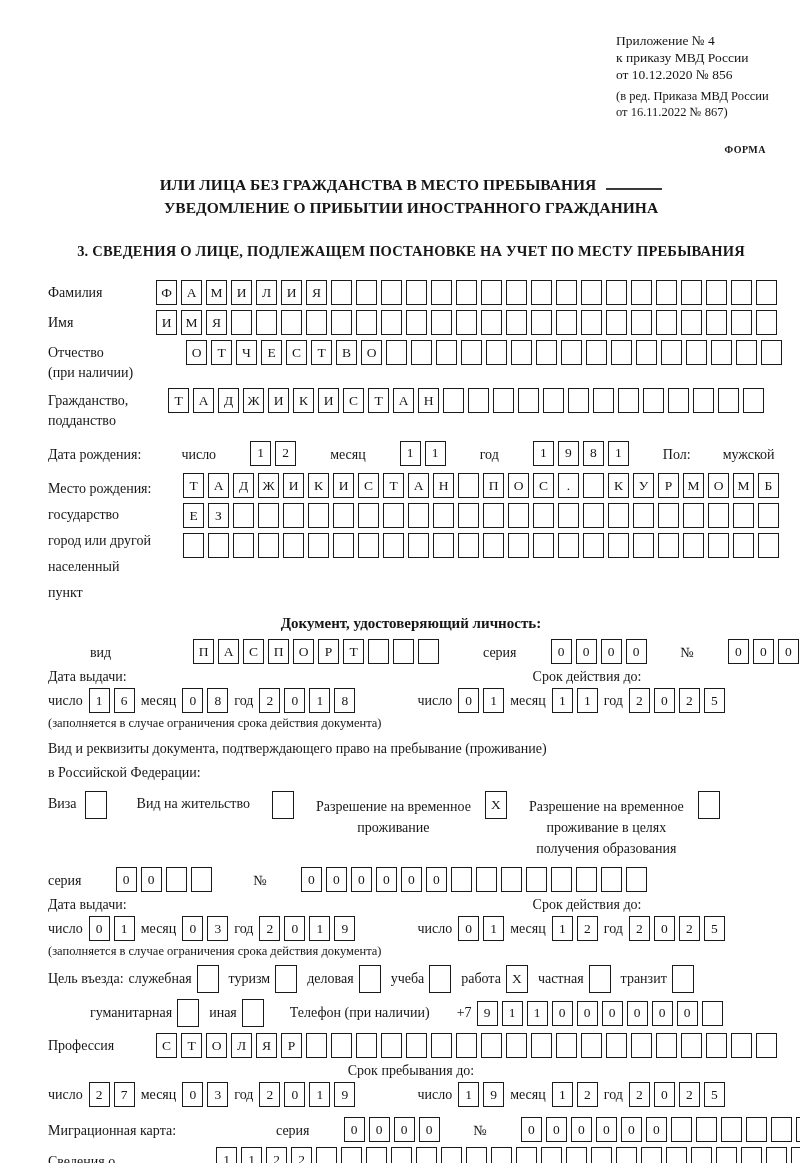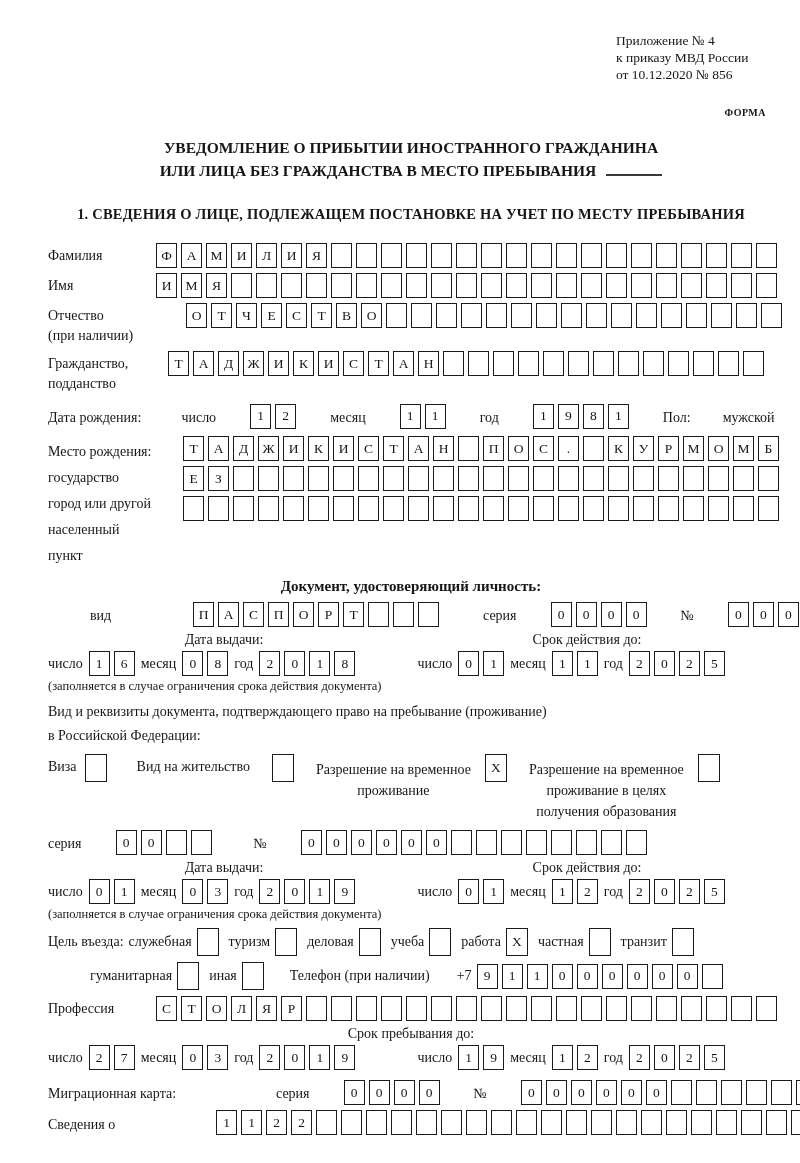--- a/index.html
+++ b/index.html
@@ -23,21 +23,21 @@
 
   .frow{display:flex;align-items:flex-start;margin-bottom:5px;font-size:14px;gap:28px;}
   .flabel{flex:none;line-height:20px;padding-top:3px;}
   .w80{width:80px;} .w110{width:110px;} .w92{width:92px;} .w107{width:107px;} .w75{width:75px;margin-left:40px;}
   .stack .cells{margin-bottom:5px;display:flex;}
   .lbl{flex:none;padding:3px 6px 0 6px;line-height:20px;}
   .lbl-first{padding-left:0;}
 
   
   .dhdr{display:flex;font-size:14px;margin-top:4px;}
-  .dh-l{width:352px;text-align:center;}
+  .dh-l{width:352px;text-align:left;}
   .dh-r{flex:1;text-align:center;}
   .drow{display:flex;align-items:flex-start;font-size:14px;margin-top:3px;}
   .dgrp{display:flex;align-items:flex-start;}
   .dgrp-r{margin-left:56px;}
   .note{font-size:12.5px;margin-top:3px;margin-bottom:6px;}
 
   .plain{font-size:14px;line-height:24px;}
   .chkrow{display:flex;align-items:flex-start;font-size:14px;margin-top:6px;margin-bottom:8px;}
   .chk-item{display:flex;align-items:flex-start;}
   .chk-lbl{padding-top:5px;}
@@ -52,28 +52,32 @@
 </head>
 <body>
 
 <div class="page">
 
   <div class="appendix">
     <div>Приложение № 4</div>
     <div>к приказу МВД России</div>
     <div>от 10.12.2020 № 856</div>
   </div>
+  <div class="edition">
+    <div>(в ред. Приказа МВД России</div>
+    <div>от 16.11.2022 № 867)</div>
+  </div>
   <div class="forma">ФОРМА</div>
 
   <div class="title">
+    <div><span>ИЛИ ЛИЦА БЕЗ ГРАЖДАНСТВА В МЕСТО ПРЕБЫВАНИЯ</span><span class="blank-line"></span></div>
     <div>УВЕДОМЛЕНИЕ О ПРИБЫТИИ ИНОСТРАННОГО ГРАЖДАНИНА</div>
-    <div><span>ИЛИ ЛИЦА БЕЗ ГРАЖДАНСТВА В МЕСТО ПРЕБЫВАНИЯ</span><span class="blank-line"></span></div>
-  </div>
-
-  <div class="section-h">1. СВЕДЕНИЯ О ЛИЦЕ, ПОДЛЕЖАЩЕМ ПОСТАНОВКЕ НА УЧЕТ ПО МЕСТУ ПРЕБЫВАНИЯ</div>
+  </div>
+
+  <div class="section-h">3. СВЕДЕНИЯ О ЛИЦЕ, ПОДЛЕЖАЩЕМ ПОСТАНОВКЕ НА УЧЕТ ПО МЕСТУ ПРЕБЫВАНИЯ</div>
 
   <div class="frow">
     <span class="flabel w80">Фамилия</span>
     <span class="cells">
         <span class="cell">Ф</span>
         <span class="cell">А</span>
         <span class="cell">М</span>
         <span class="cell">И</span>
         <span class="cell">Л</span>
         <span class="cell">И</span>

